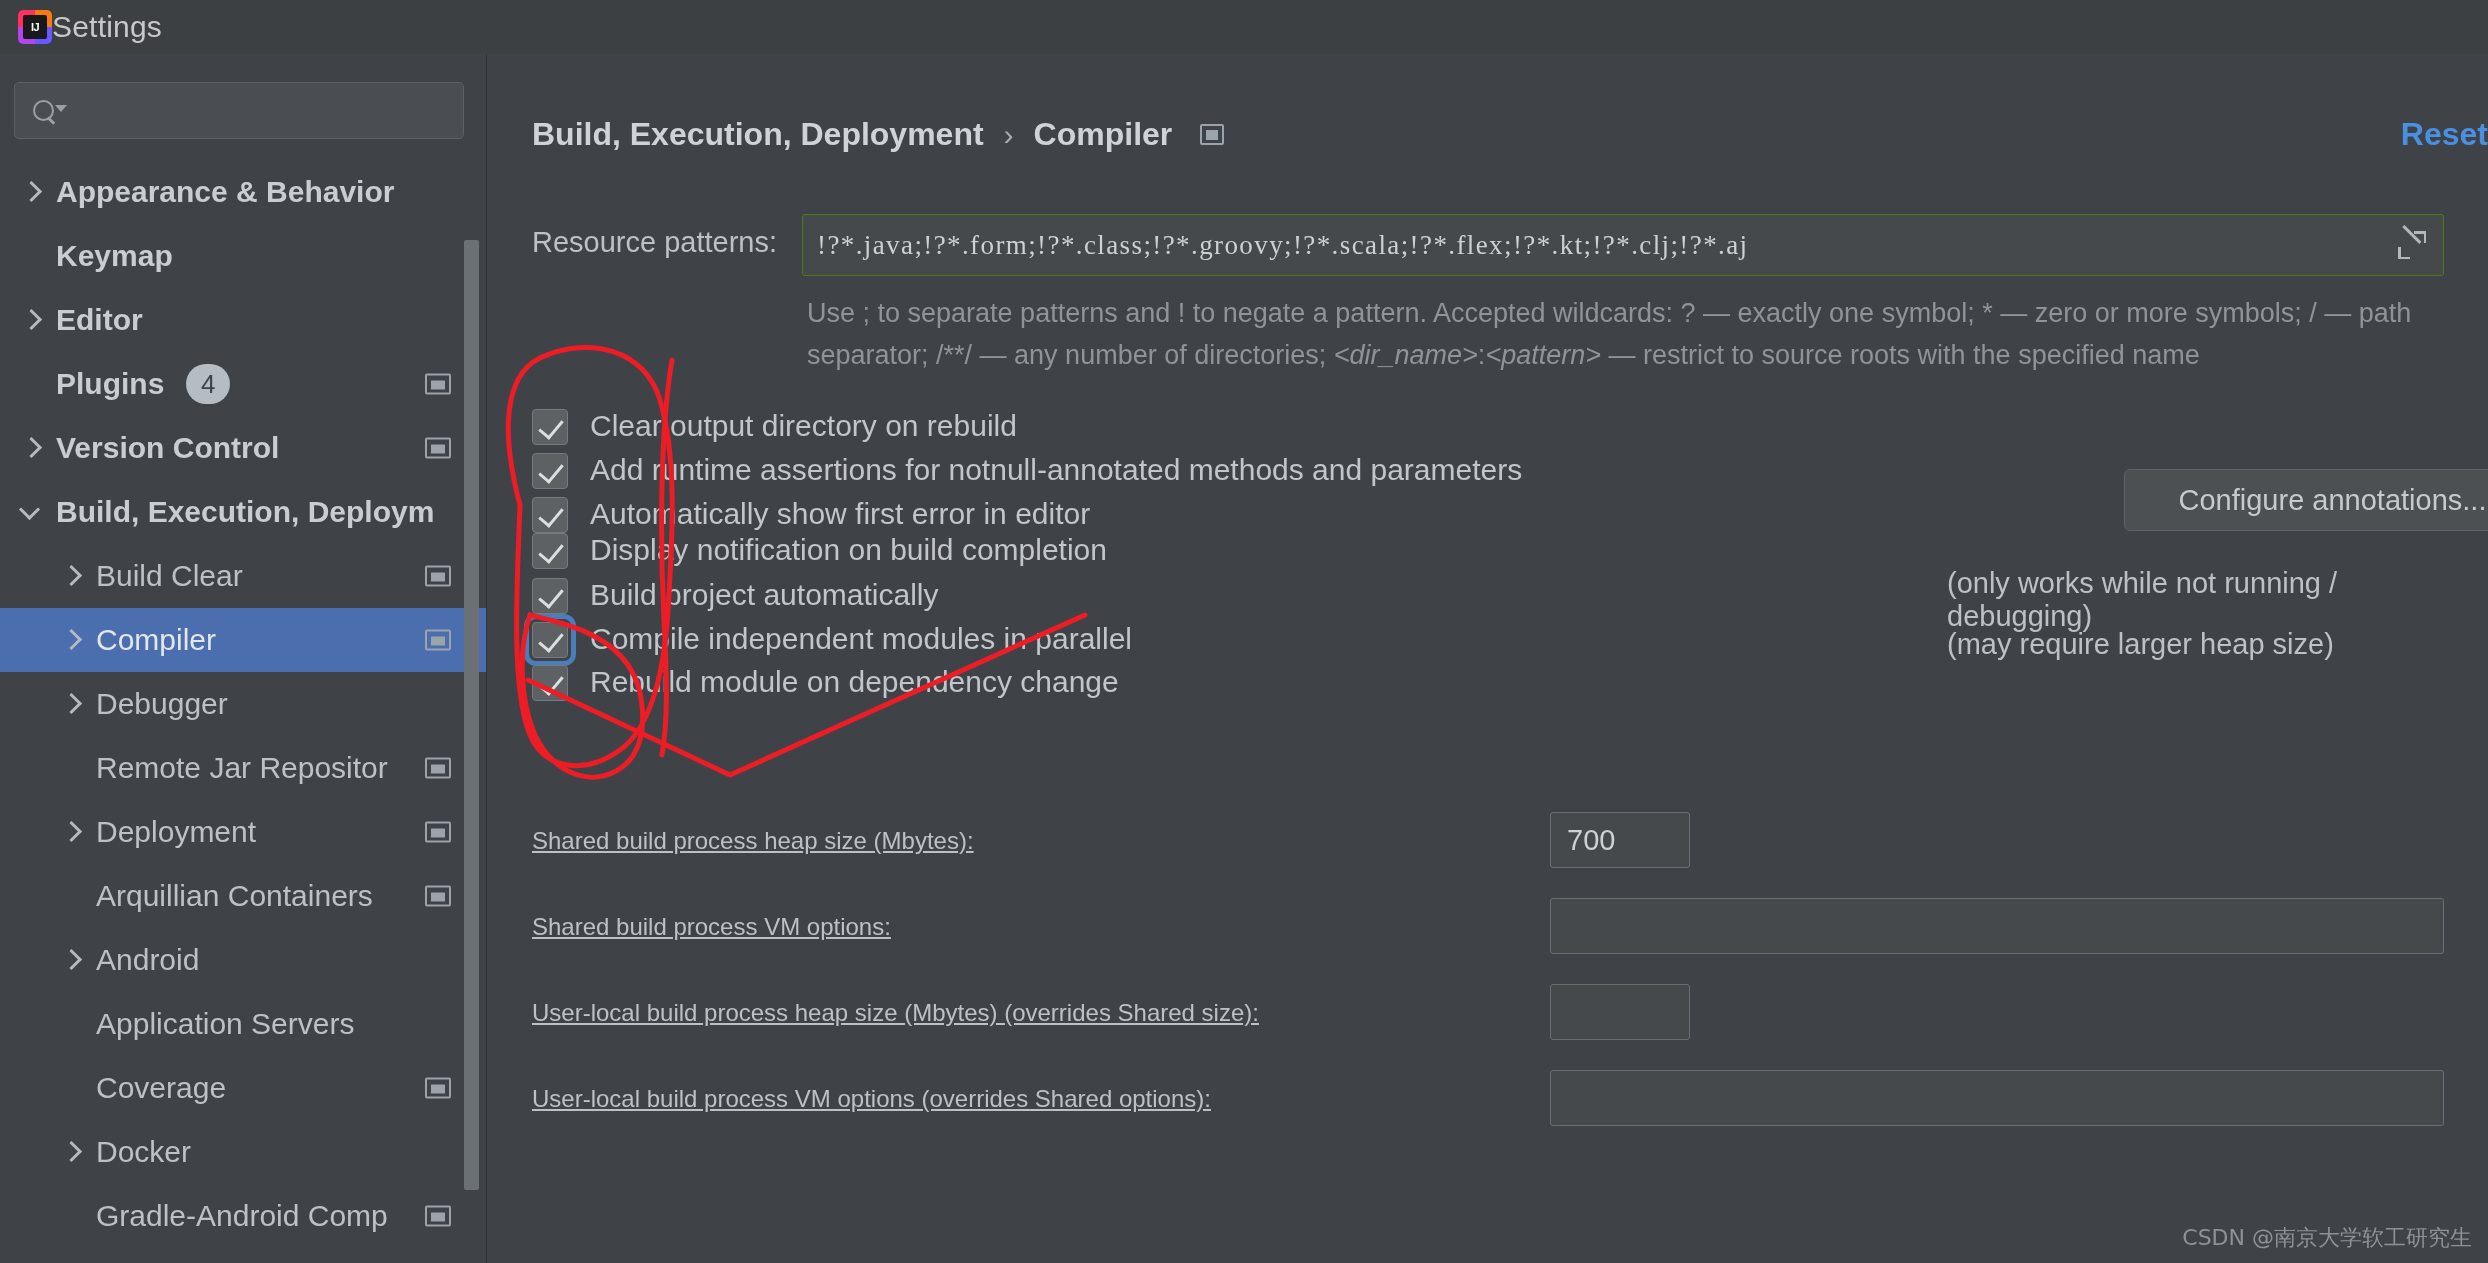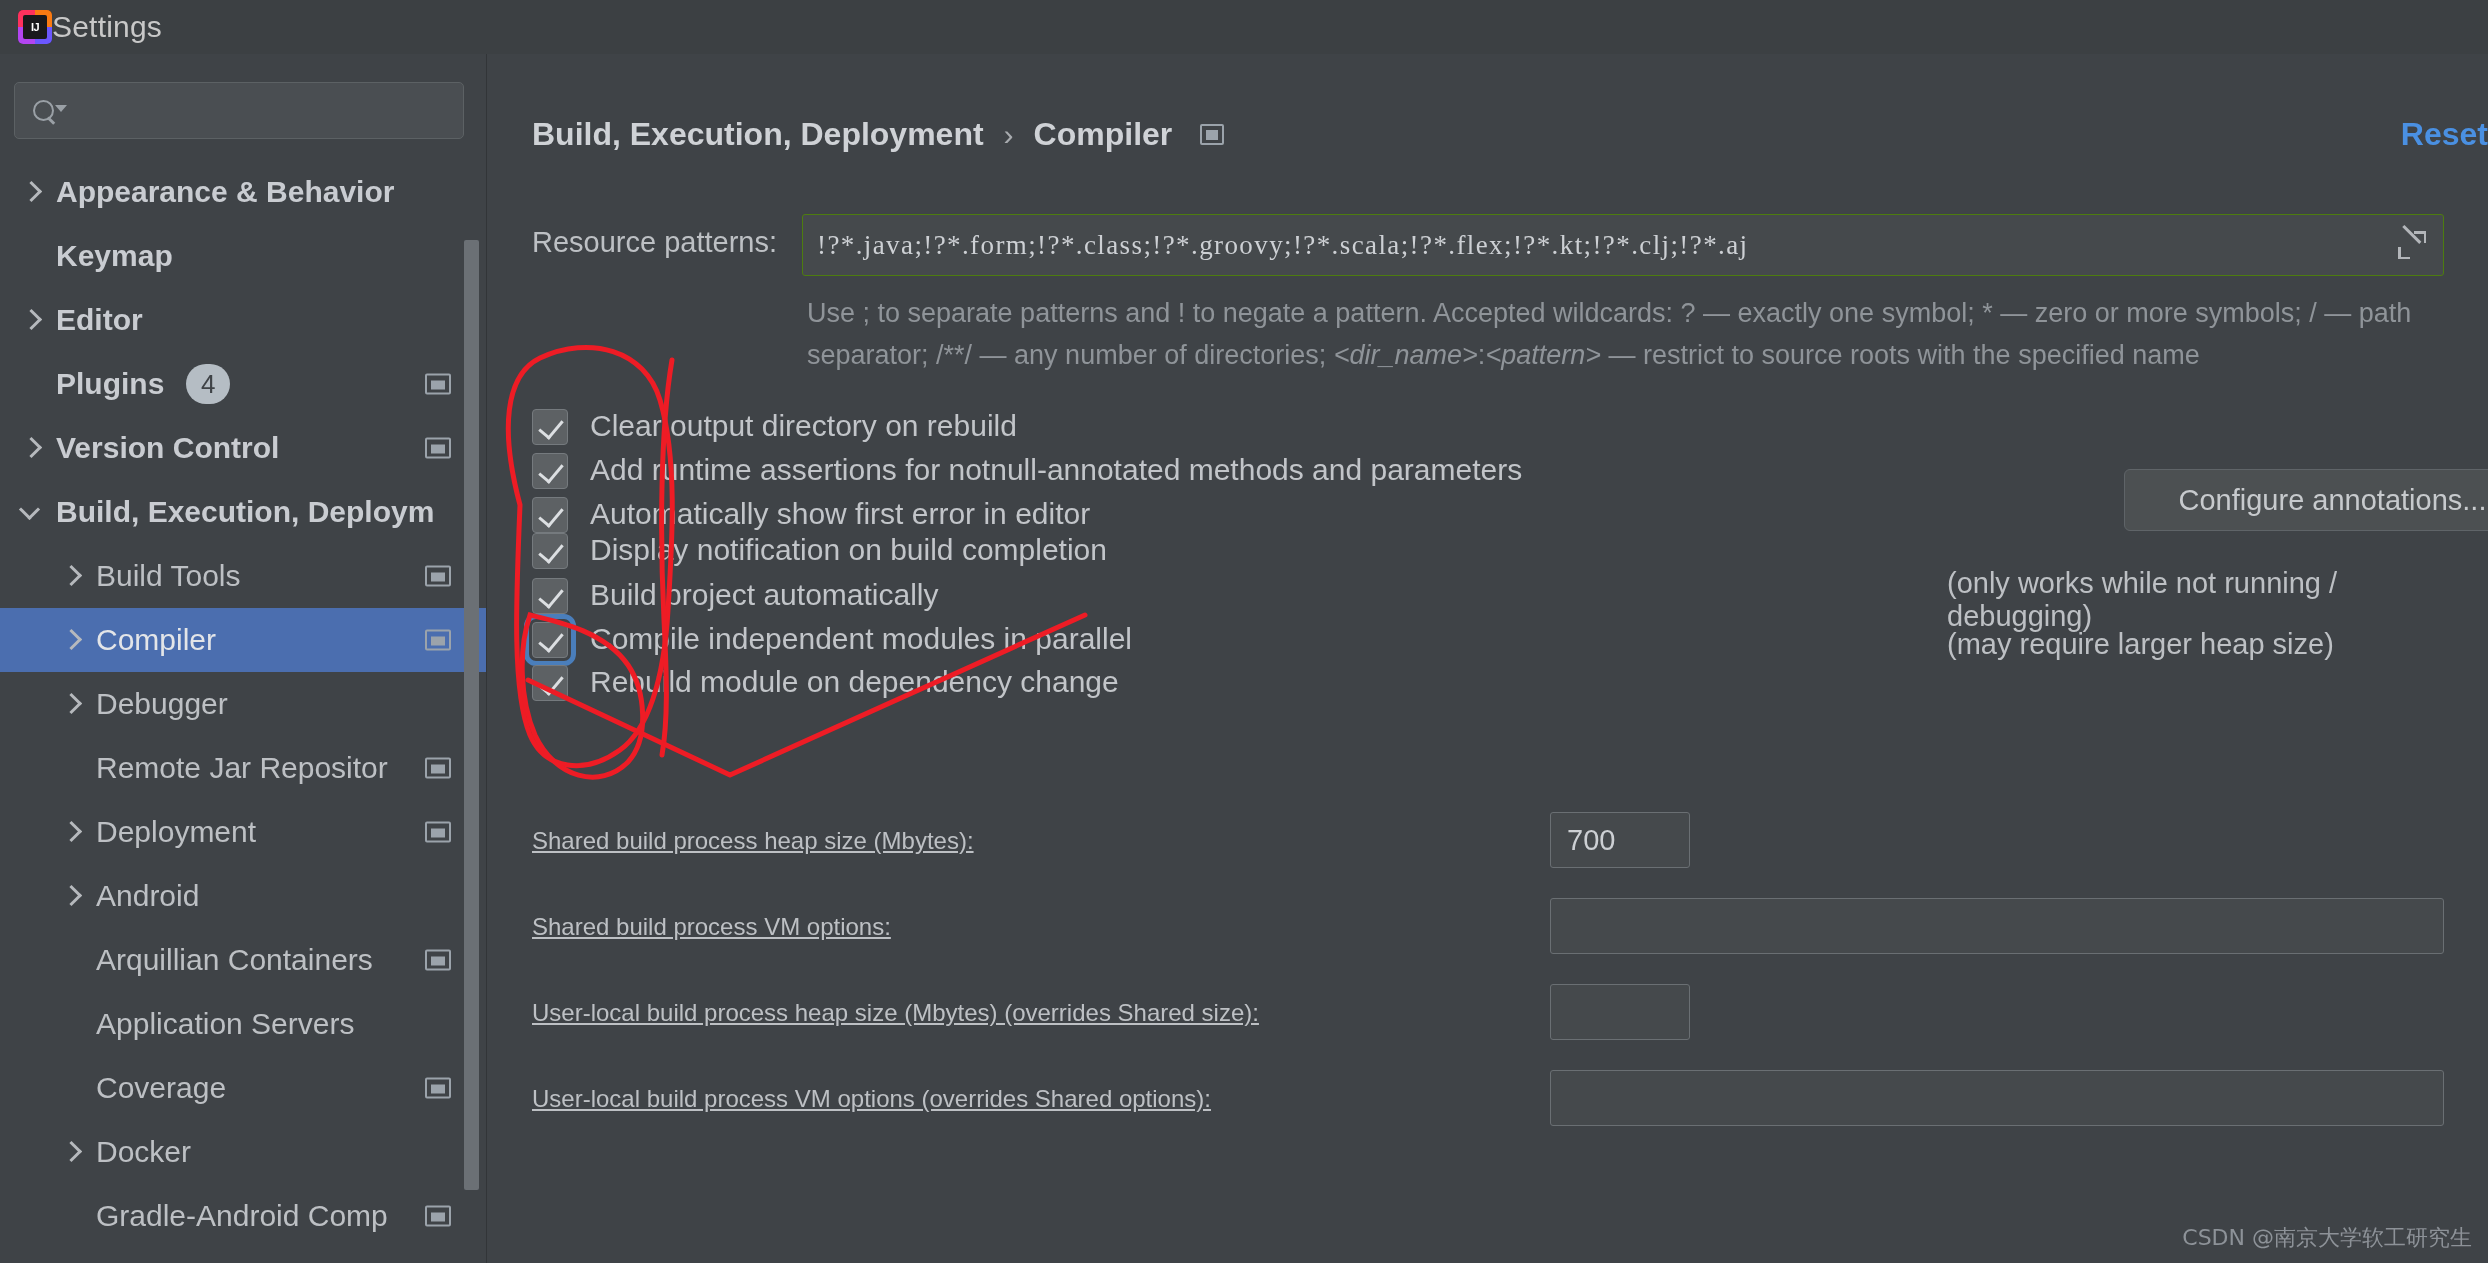--- a/index.html
+++ b/index.html
@@ -383,21 +383,21 @@
         <div class="tree-row lvl0">
           <span class="chevron down">
             <i></i>
           </span>
           <span class="tree-label">Build, Execution, Deploym</span>
         </div>
         <div class="tree-row lvl1">
           <span class="chevron">
             <i></i>
           </span>
-          <span class="tree-label">Build Tools</span>
+          <span class="tree-label">Build Clear</span>
           <span class="win-icon"></span>
         </div>
         <div class="tree-row lvl1 selected">
           <span class="chevron">
             <i></i>
           </span>
           <span class="tree-label">Compiler</span>
           <span class="win-icon"></span>
         </div>
         <div class="tree-row lvl1">
@@ -412,29 +412,29 @@
           <span class="win-icon"></span>
         </div>
         <div class="tree-row lvl1">
           <span class="chevron">
             <i></i>
           </span>
           <span class="tree-label">Deployment</span>
           <span class="win-icon"></span>
         </div>
         <div class="tree-row lvl1">
+          <span class="chevron none"></span>
+          <span class="tree-label">Arquillian Containers</span>
+          <span class="win-icon"></span>
+        </div>
+        <div class="tree-row lvl1">
           <span class="chevron">
             <i></i>
           </span>
           <span class="tree-label">Android</span>
-        </div>
-        <div class="tree-row lvl1">
-          <span class="chevron none"></span>
-          <span class="tree-label">Arquillian Containers</span>
-          <span class="win-icon"></span>
         </div>
         <div class="tree-row lvl1">
           <span class="chevron none"></span>
           <span class="tree-label">Application Servers</span>
         </div>
         <div class="tree-row lvl1">
           <span class="chevron none"></span>
           <span class="tree-label">Coverage</span>
           <span class="win-icon"></span>
         </div>

